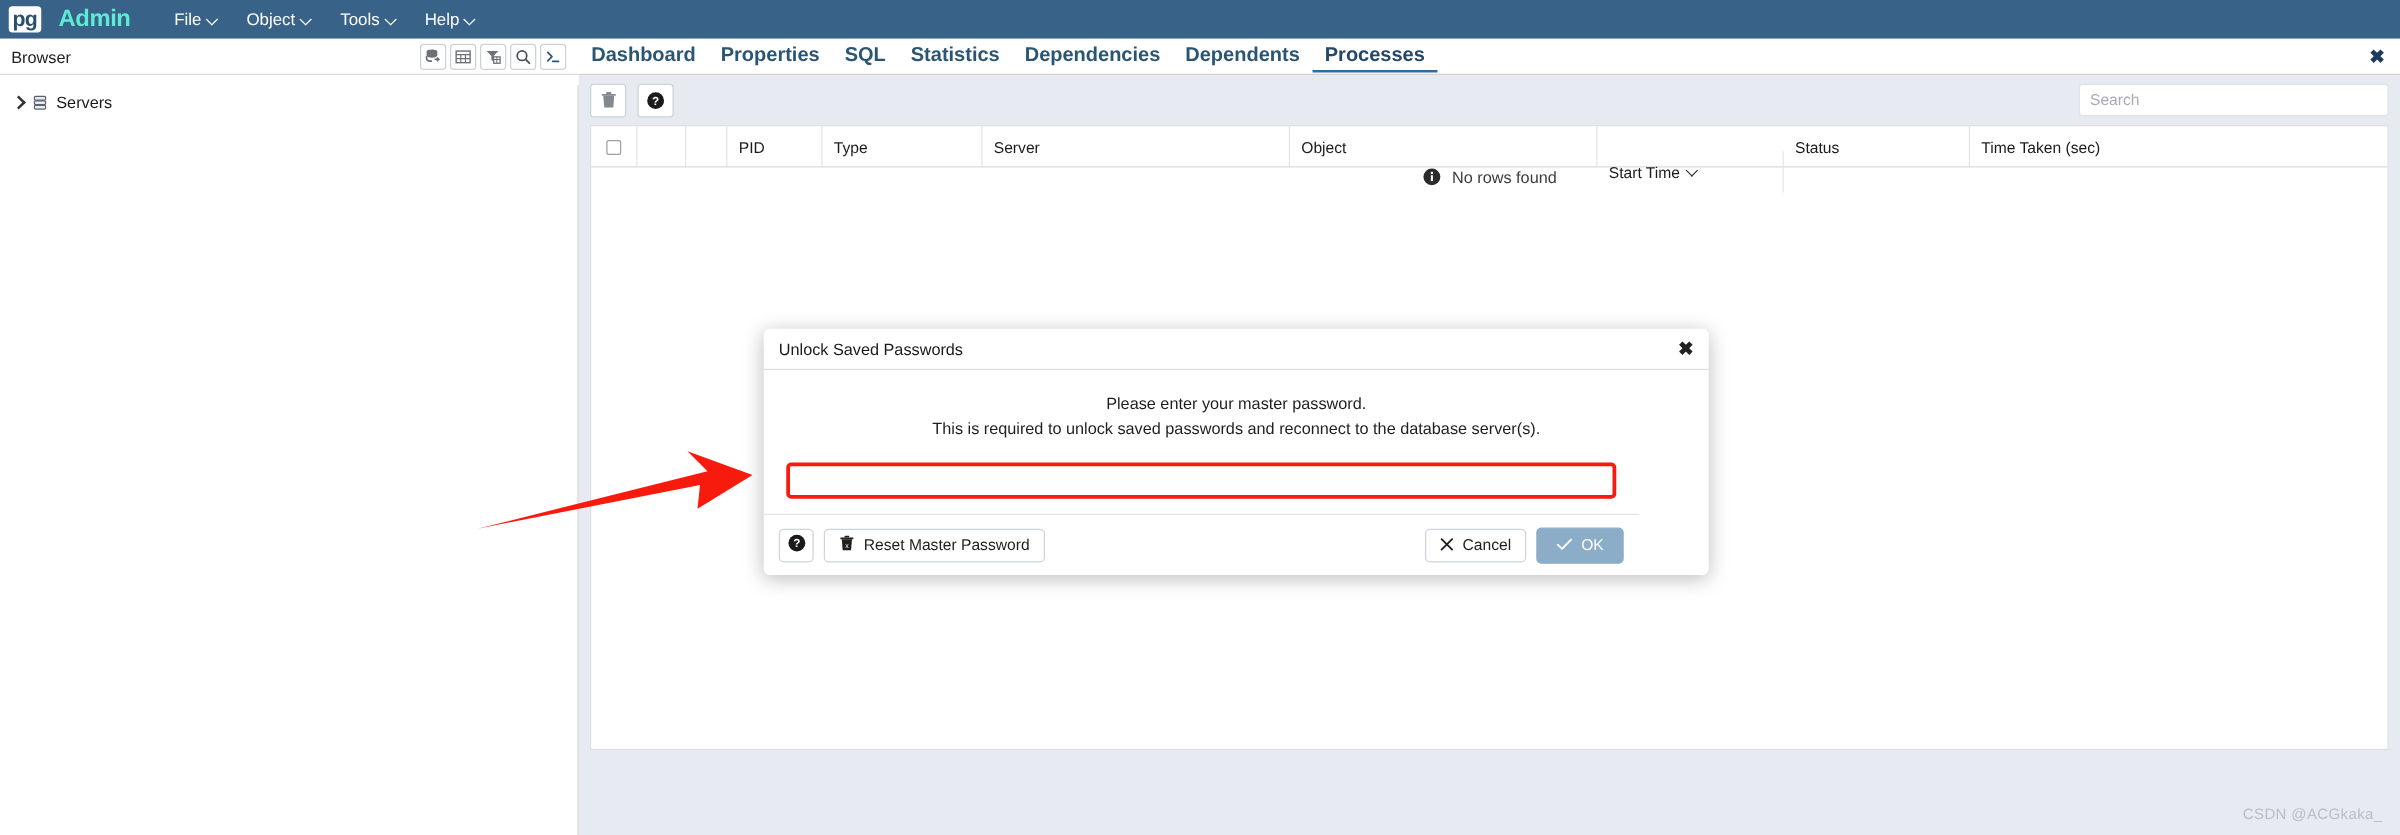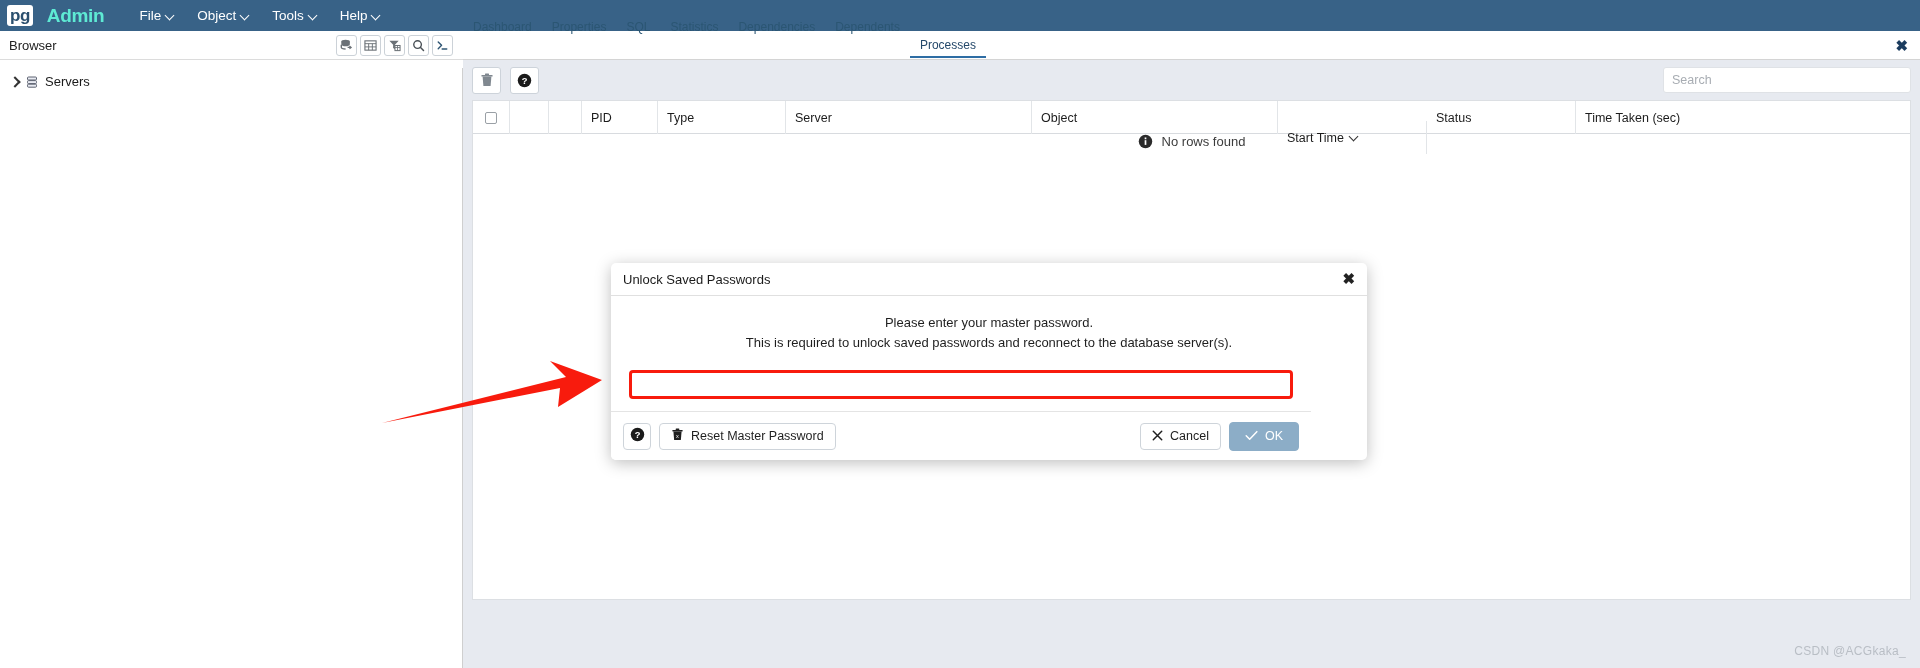--- a/index.html
+++ b/index.html
@@ -84,22 +84,22 @@
   .tree-icon { margin: 0 6px 0 3px; display: flex; }
   .tree-label { font-size: 13px; }
 
   
   .tabbar {
     position: absolute; left: 463px; top: 31px; width: 1457px; height: 29px;
     background: #ffffff; border-bottom: 1px solid #d4d4d4;
     display: flex; align-items: flex-end;
   }
   .tab {
-    font-size: 12px; color: #2b5673; padding: 0 10px 24px 10px;
-    cursor: pointer; line-height: 14px; position: relative; top: -1px;
+    font-size: 16px; color: #2b5673; padding: 0 10px 6px 10px;
+    cursor: pointer; line-height: 14px; position: relative; top: -1px; font-weight: bold;
   }
   .tab.active { color: #24486a; border-bottom: 2px solid #2e6da4; padding-bottom: 4px; }
   .tab-close {
     margin-left: auto; margin-right: 12px; font-size: 15px; color: #1b3c5e;
     cursor: pointer; font-weight: bold; line-height: 14px; padding-bottom: 6px;
   }
 
   .content {
     position: absolute; left: 463px; top: 60px; width: 1457px; height: 608px;
     background: #e7eaf0;

